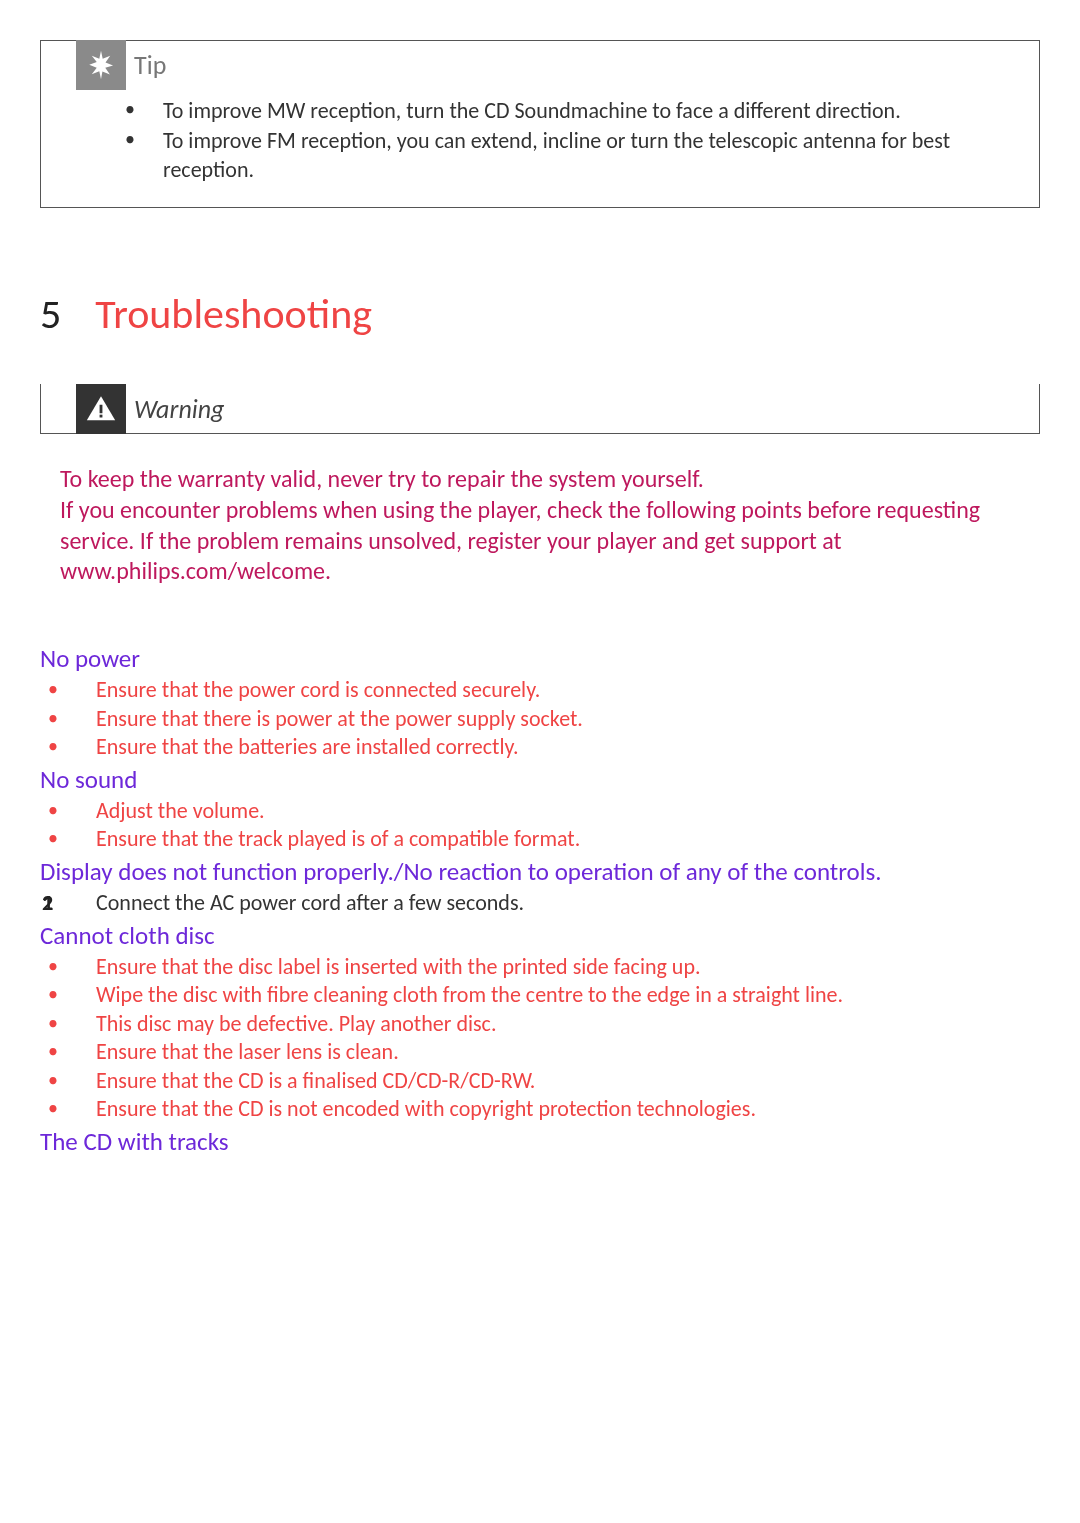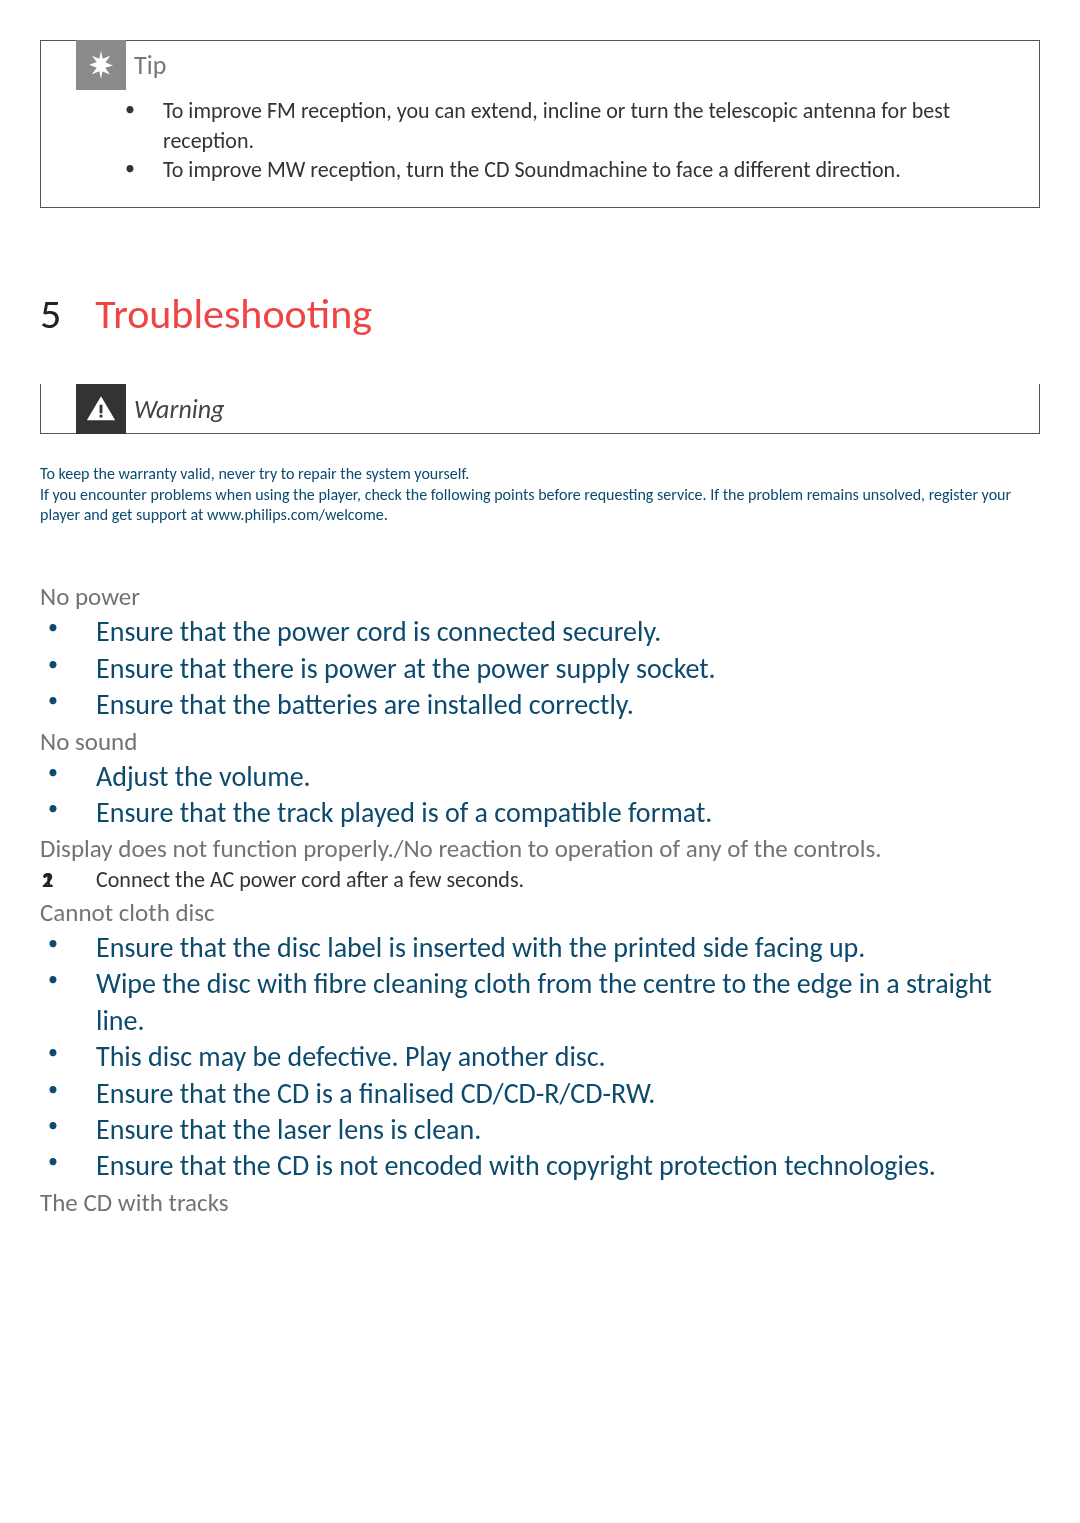--- a/index.html
+++ b/index.html
@@ -81,44 +81,45 @@
     font-size: 42px;
     font-weight: 400;
     color: #222;
   }
   .section-title {
     font-size: 42px;
     font-weight: 400;
     color: #ef4444;
   }
   .body-para {
-    font-size: 16px;
+    font-size: 24px;
     line-height: 1.28;
-    color: #0c4a6e;
+    color: #be185d;
     margin-bottom: 0;
     max-width: 980px;
+    margin-left: 20px;
   }
   .sub-heading {
     font-size: 25px;
-    color: #737373;
+    color: #6d28d9;
     margin-top: 2px;
     margin-bottom: 2px;
     font-weight: 400;
   }
   .first-sub { margin-top: 56px; }
   .plain-list {
     list-style: none;
     padding-left: 0;
   }
   .plain-list li {
     position: relative;
     padding-left: 56px;
-    font-size: 28px;
+    font-size: 22px;
     line-height: 1.3;
-    color: #0c4a6e;
+    color: #ef4444;
   }
   .plain-list li::before {
     content: "•";
     position: absolute;
     left: 8px;
     top: 0;
     font-size: 20px;
   }
   .num-list {
     list-style: none;
@@ -146,22 +147,22 @@
   <div class="callout-header">
     <div class="callout-icon tip-icon-bg">
       <svg viewBox="0 0 24 24" width="34" height="34" fill="#fff">
         <path d="M12 2l1.2 5.6 5.3-2.1-3.3 4.7 5.3 2.1L15 14l3.3 4.7-5.3-2.1L12 22l-1.2-5.6-5.3 2.1L9 14l-5.3-2.1 5.3-2.1L5.5 5.5l5.3 2.1L12 2z"></path>
       </svg>
     </div>
     <div class="callout-title">Tip</div>
   </div>
   <div class="callout-body">
     <ul class="bullet-list">
+      <li>To improve MW reception, turn the CD Soundmachine to face a different direction.</li>
       <li>To improve FM reception, you can extend, incline or turn the telescopic antenna for best reception.</li>
-      <li>To improve MW reception, turn the CD Soundmachine to face a different direction.</li>
     </ul>
   </div>
 </div>
 
 <div class="section-heading">
   <span class="section-number">5</span>
   <span class="section-title">Troubleshooting</span>
 </div>
 
 <div class="warn-box">
@@ -199,20 +200,20 @@
   <ol class="num-list">
     <li><span class="num">1</span></li>
     <li><span class="num">2</span><span>Connect the AC power cord after a few seconds.</span></li>
   </ol>
 
   <div class="sub-heading">Cannot cloth disc</div>
   <ul class="plain-list">
     <li>Ensure that the disc label is inserted with the printed side facing up.</li>
     <li>Wipe the disc with fibre cleaning cloth from the centre to the edge in a straight line.</li>
     <li>This disc may be defective. Play another disc.</li>
+    <li>Ensure that the laser lens is clean.</li>
     <li>Ensure that the CD is a finalised CD/CD-R/CD-RW.</li>
-    <li>Ensure that the laser lens is clean.</li>
     <li>Ensure that the CD is not encoded with copyright protection technologies.</li>
   </ul>
 
   <div class="sub-heading">The CD with tracks</div>
 
 </div>
 
 </body></html>

